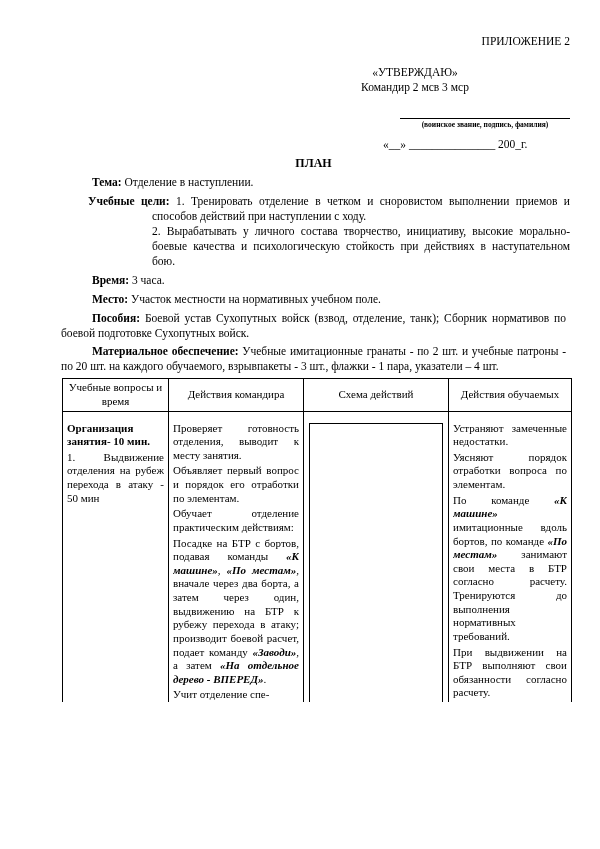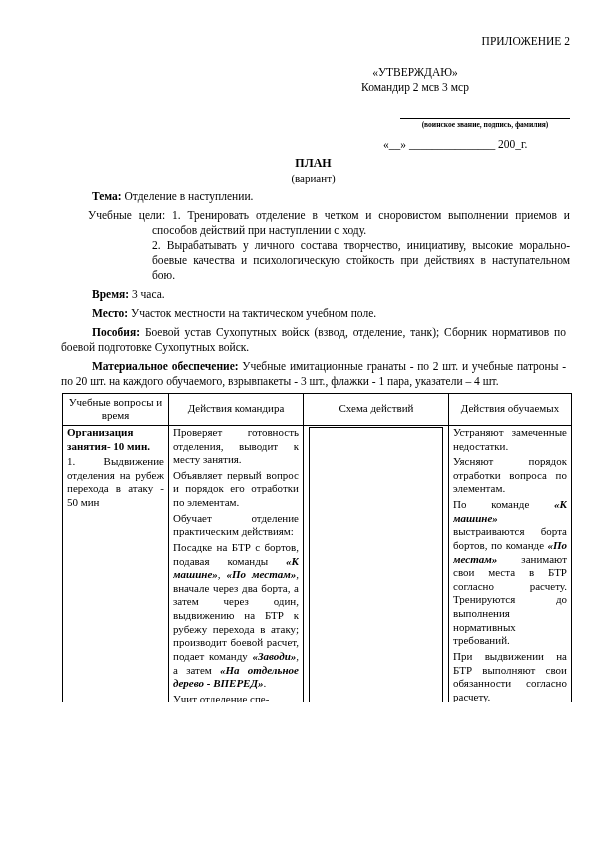--- a/index.html
+++ b/index.html
@@ -25,21 +25,21 @@
   .variant { font-size: 11px; }
   .intro { margin-top: 3px; }
   .intro p { margin: 4px; text-align: justify; text-indent: 31px; }
   .goals { padding-left: 95px; }
   .goals p { margin: 0; text-align: justify; text-indent: 0; }
   .goals .g1 { text-indent: -64px; }
   .course-head { text-align: center; font-weight: bold; margin: 7px 0 5px; }
   table.course { border-collapse: collapse; width: 509px; margin-left: 5px; table-layout: fixed; font-size: 11px; line-height: 1.24; }
   table.course th, table.course td { border: 1px solid #000; vertical-align: top; }
   table.course th { font-weight: normal; text-align: center; vertical-align: middle; height: 30px; padding: 2px 3px; }
-  table.course td { padding: 0 4px; }
+  table.course td { padding: 10px 4px; }
   .cw { height: 338px; overflow: hidden; }
   .cw p { margin: 0 0 2px; text-align: justify; }
   td.scheme-cell { padding: 2px; }
   .scheme-box { border: 1px solid #000; height: 322px; margin: 1px; }
 </style>
 </head>
 <body>
 
 <div class="page">
 
@@ -53,31 +53,30 @@
 
   <div class="sign-block">
     <div class="sign-line"></div>
     <div class="sign-caption">(воинское звание, подпись, фамилия)</div>
   </div>
 
   <div class="date-line">«__» _______________ 200_г.</div>
 
   <div class="plan-head">
     <div class="b">ПЛАН</div>
-    <div class="variant">(вариант)</div>
   </div>
 
   <div class="intro">
     <p><span style="font-weight: bold;">Тема: </span><span>Отделение в наступлении.</span></p>
     <div class="goals">
-      <p class="g1"><span style="font-weight: normal;">Учебные цели: </span><span>1. Тренировать отделение в четком и сноровистом выполнении приемов и способов действий при наступлении с ходу.</span></p>
+      <p class="g1"><span style="font-weight: bold;">Учебные цели: </span><span>1. Тренировать отделение в четком и сноровистом выполнении приемов и способов действий при наступлении с ходу.</span></p>
       <p class="g2"><span>2. Вырабатывать у личного состава творчество, инициативу, высокие морально-боевые качества и психологическую стойкость при действиях в наступательном бою.</span></p>
     </div>
     <p><span style="font-weight: bold;">Время: </span><span>3 часа.</span></p>
-    <p><span style="font-weight: bold;">Место: </span><span>Участок местности на тактическом учебном поле.</span></p>
+    <p><span style="font-weight: bold;">Место: </span><span>Участок местности на нормативных учебном поле.</span></p>
     <p><span style="font-weight: bold;">Пособия: </span><span>Боевой устав Сухопутных войск (взвод, отделение, танк); Сборник нормативов по боевой подготовке Сухопутных войск.</span></p>
     <p><span style="font-weight: bold;">Материальное обеспечение: </span><span>Учебные имитационные гранаты - по 2 шт. и учебные патроны - по 20 шт. на каждого обучаемого, взрывпакеты - 3 шт., флажки - 1 пара, указатели – 4 шт.</span></p>
   </div>
 
 
   <table class="course">
     <colgroup>
       <col style="width:106px">
       <col style="width:135px">
       <col style="width:145px">
@@ -110,21 +109,21 @@
         </td>
         <td class="scheme-cell">
           <div class="cw">
             <div class="scheme-box"></div>
           </div>
         </td>
         <td>
           <div class="cw">
               <p><span>Устраняют замеченные недостатки.</span></p>
               <p><span>Уясняют порядок отработки вопроса по элементам.</span></p>
-              <p><span>По команде </span><span style="font-weight: bold; font-style: italic;">«К машине»</span><span> выстраиваются борта бортов, по команде </span><span style="font-weight: bold; font-style: italic;">«По местам»</span><span> занимают свои места в БТР согласно расчету. Тренируются до выполнения нормативных требований.</span></p>
+              <p><span>По команде </span><span style="font-weight: bold; font-style: italic;">«К машине»</span><span> имитационные вдоль бортов, по команде </span><span style="font-weight: bold; font-style: italic;">«По местам»</span><span> занимают свои места в БТР согласно расчету. Тренируются до выполнения нормативных требований.</span></p>
               <p><span>При выдвижении на БТР выполняют свои обязанности согласно расчету.</span></p>
               <p><span>По командам </span><span style="font-weight: bold; font-style: italic;">«К машине»</span><span> и </span><span style="font-weight: bold; font-style: italic;">«К бою- ВПЕРЕД»</span><span> быстро спешиваются и занимают свое место в</span></p>
             </div>
         </td>
       </tr>
     </tbody>
   </table>
 
 </div>
 

